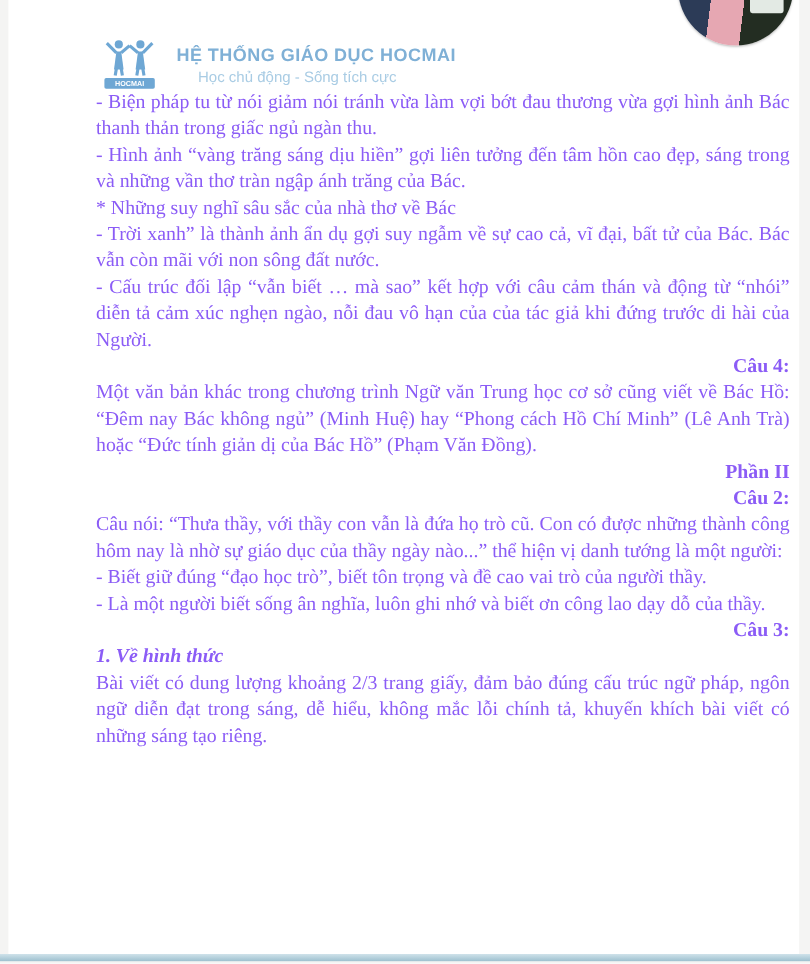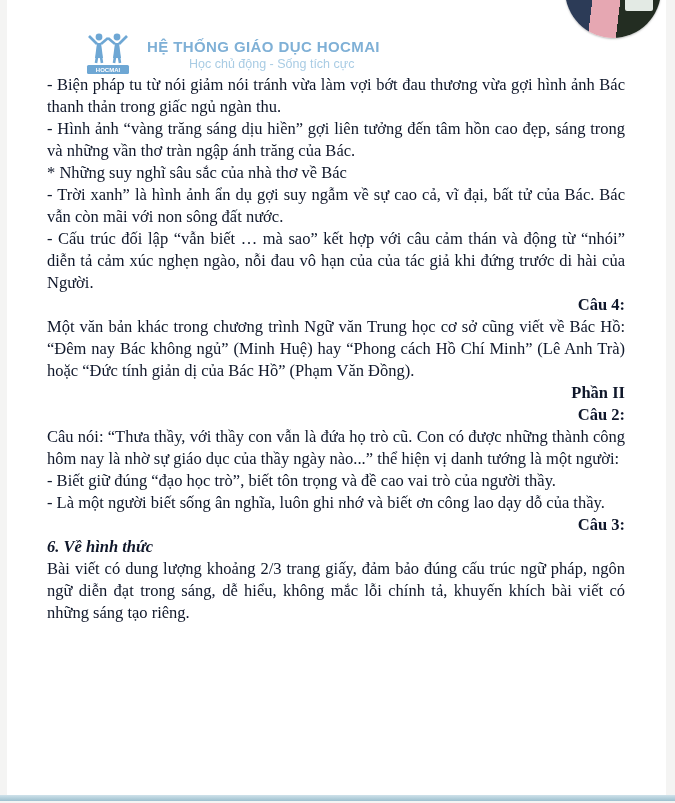--- a/index.html
+++ b/index.html
@@ -19,37 +19,37 @@
   .brand{position:absolute;left:78px;top:28px;height:48px;}
   .logo{position:absolute;left:0;top:2px;width:48px;height:46px;}
   .brand-title{
     position:absolute;left:62px;top:10px;white-space:nowrap;
     font-family:Liberation Sans, sans-serif;
     font-weight:bold;font-size:15px;letter-spacing:0.4px;color:#7fb0d6;
   }
   .brand-tagline{
     position:absolute;left:80px;top:29px;white-space:nowrap;
     font-family:"Liberation Sans", sans-serif;
-    font-size:12.5px;color:#a9cce4;margin-left:24px;
+    font-size:12.5px;color:#a9cce4;
   }
   
   .avatar{
     position:absolute;left:565px;top:-58px;width:96px;height:96px;
     border-radius:50%;overflow:hidden;
     background:linear-gradient(97deg,#2c3b57 0 32%,#e6a7b2 32% 58%,#232d22 58% 100%);
     box-shadow:0 1px 2px rgba(0,0,0,0.25);
   }
   .avatar .patch{
     position:absolute;left:62%;top:57%;width:30%;height:15%;
     background:#e3eae4;border-radius:2px;
   }
   
   .doc-body{
-    position:absolute;left:40px;top:74px;width:578px;
-    font-size:16.5px;line-height:22px;color:#0f172a;
+    position:absolute;left:73px;top:74px;width:578px;
+    font-size:16.5px;line-height:22px;color:#8b5cf6;
   }
   .para{margin:0;text-align:justify;}
   .para.heading{font-weight:bold;text-align:right;}
   .para.heading-italic{font-weight:bold;font-style:italic;text-align:left;}
   
   .bottom-bar{
     position:absolute;left:0;top:795px;width:675px;height:6px;
     background:linear-gradient(to bottom,#cfe2ea,#9dc0cf);
   }
 </style>
@@ -80,31 +80,31 @@
         <text x="23" y="42" text-anchor="middle" font-family="Liberation Sans, sans-serif" font-size="6" font-weight="bold" fill="#ffffff">HOCMAI</text>
       </svg>
       <div class="brand-title">HỆ THỐNG GIÁO DỤC HOCMAI</div>
       <div class="brand-tagline">Học chủ động - Sống tích cực</div>
     </div>
 
     <div class="doc-body">
         <p class="para body">- Biện pháp tu từ nói giảm nói tránh vừa làm vợi bớt đau thương vừa gợi hình ảnh Bác thanh thản trong giấc ngủ ngàn thu.</p>
         <p class="para body">- Hình ảnh “vàng trăng sáng dịu hiền” gợi liên tưởng đến tâm hồn cao đẹp, sáng trong và những vần thơ tràn ngập ánh trăng của Bác.</p>
         <p class="para body">* Những suy nghĩ sâu sắc của nhà thơ về Bác</p>
-        <p class="para body">- Trời xanh” là hình ảnh ẩn dụ gợi suy ngẫm về sự cao cả, vĩ đại, bất tử của Bác. Bác vẫn còn mãi với non sông đất nước.</p>
+        <p class="para body">- Trời xanh” là thành ảnh ẩn dụ gợi suy ngẫm về sự cao cả, vĩ đại, bất tử của Bác. Bác vẫn còn mãi với non sông đất nước.</p>
         <p class="para body">- Cấu trúc đối lập “vẫn biết … mà sao” kết hợp với câu cảm thán và động từ “nhói” diễn tả cảm xúc nghẹn ngào, nỗi đau vô hạn của của tác giả khi đứng trước di hài của Người.</p>
         <p class="para heading">Câu 4:</p>
         <p class="para body">Một văn bản khác trong chương trình Ngữ văn Trung học cơ sở cũng viết về Bác Hồ: “Đêm nay Bác không ngủ” (Minh Huệ) hay “Phong cách Hồ Chí Minh” (Lê Anh Trà) hoặc “Đức tính giản dị của Bác Hồ” (Phạm Văn Đồng).</p>
         <p class="para heading">Phần II</p>
         <p class="para heading">Câu 2:</p>
         <p class="para body">Câu nói: “Thưa thầy, với thầy con vẫn là đứa họ trò cũ. Con có được những thành công hôm nay là nhờ sự giáo dục của thầy ngày nào...” thể hiện vị danh tướng là một người:</p>
         <p class="para body">- Biết giữ đúng “đạo học trò”, biết tôn trọng và đề cao vai trò của người thầy.</p>
         <p class="para body">- Là một người biết sống ân nghĩa, luôn ghi nhớ và biết ơn công lao dạy dỗ của thầy.</p>
         <p class="para heading">Câu 3:</p>
-        <p class="para heading-italic">6. Về hình thức</p>
+        <p class="para heading-italic">1. Về hình thức</p>
         <p class="para body">Bài viết có dung lượng khoảng 2/3 trang giấy, đảm bảo đúng cấu trúc ngữ pháp, ngôn ngữ diễn đạt trong sáng, dễ hiểu, không mắc lỗi chính tả, khuyến khích bài viết có những sáng tạo riêng.</p>
       </div>
   </div>
 
   <div class="avatar">
     <div class="patch"></div>
   </div>
 
   <div class="bottom-bar"></div>
 </div>

